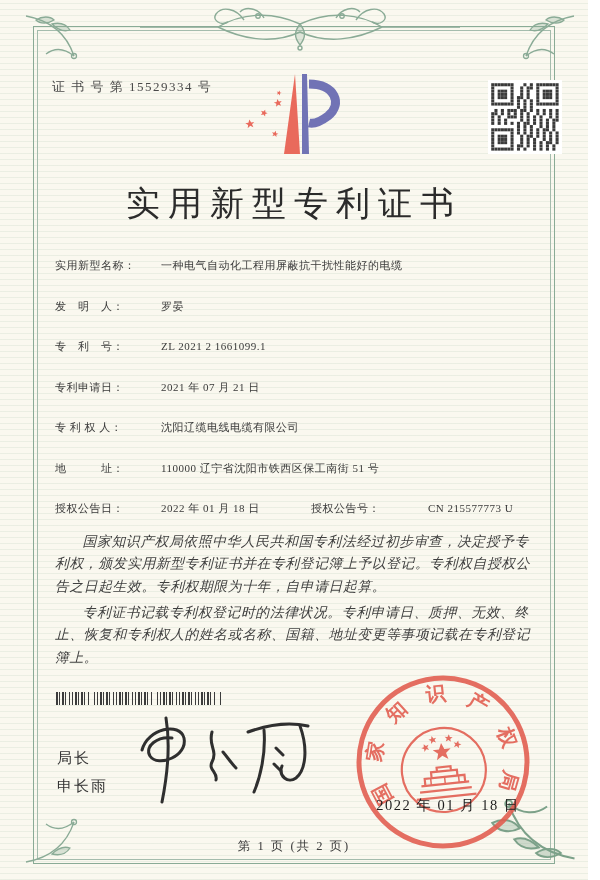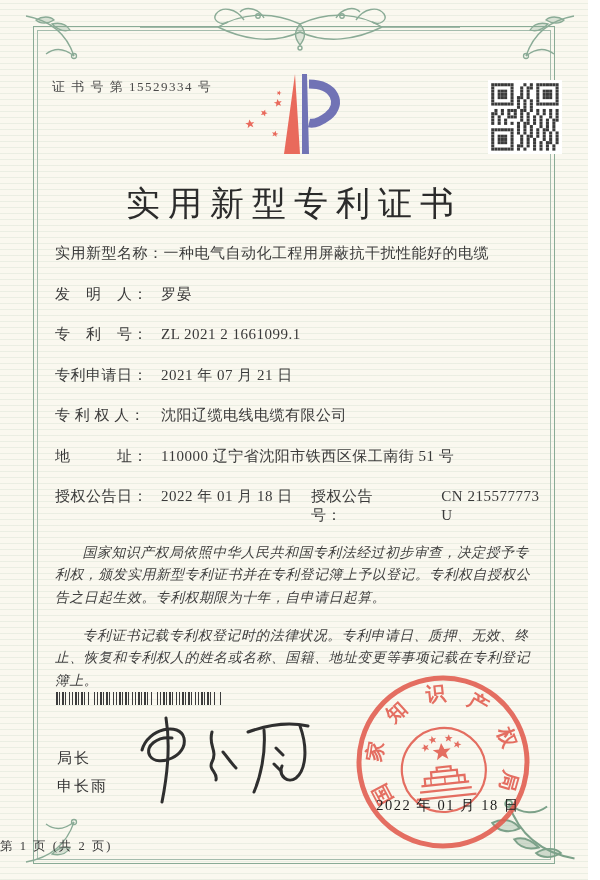--- a/index.html
+++ b/index.html
@@ -14,41 +14,41 @@
   .frame-outer{position:absolute;left:33px;right:33px;top:26px;bottom:16px;
     border:1.8px solid #8aab96;}
   .frame-inner{position:absolute;left:37px;right:37px;top:30px;bottom:20px;
     border:1px solid #a4bcad;}
   .cert-no{position:absolute;left:52px;top:78px;font-size:13px;color:#4a4a4a;
     letter-spacing:1.5px;}
   .logo{position:absolute;left:233px;top:70px;}
   .qr{position:absolute;left:488px;top:80px;}
   .title{position:absolute;left:0;top:181px;width:100%;text-align:center;
     font-size:34px;letter-spacing:8px;color:#2b2b2b;font-weight:500;}
-  .fields{position:absolute;left:55px;right:46px;top:244px;font-size:15px;
+  .fields{position:absolute;left:55px;right:46px;top:256px;font-size:11px;
     color:#3a3a3a;letter-spacing:.5px;}
   .row{display:flex;margin-bottom:21.5px;line-height:19px;}
   .row .lab{flex:0 0 106px;white-space:pre;}
   .row .val{flex:1;}
   .grant .pair1{flex:0 0 256px;display:flex;}
   .grant .pair2{flex:1;display:flex;gap:48px;}
   .paras{position:absolute;left:55px;right:50px;top:527px;font-size:13.8px;
     line-height:1.62;color:#3f3f3f;font-style:italic;letter-spacing:.6px;}
-  .paras p{margin:16px 0 2px 0;text-indent:2em;font-family:Liberation Mono, monospace;}
+  .paras p{margin:4px 0 2px 0;text-indent:2em;}
   .barcode{position:absolute;left:56px;top:692px;width:166px;height:13px;
     background:repeating-linear-gradient(90deg,
       #3c3c3c 0 1.6px, transparent 1.6px 3px,
       #3c3c3c 3px 3.9px, transparent 3.9px 6.3px);}
   .signer{position:absolute;left:57px;top:744px;font-size:15px;color:#333;
     letter-spacing:2px;line-height:28px;}
   .signature{position:absolute;left:128px;top:712px;}
   .seal{position:absolute;left:352px;top:671px;transform:rotate(-6deg);opacity:.88;}
   .seal-date{position:absolute;left:366px;top:796px;width:164px;text-align:center;
     font-size:14.5px;color:#1d1d1d;letter-spacing:1.5px;z-index:5;}
-  .footer{position:absolute;left:0;top:838px;width:100%;text-align:left;
+  .footer{position:absolute;left:0;top:838px;width:100%;text-align:center;
     font-size:12.5px;color:#3a3a3a;letter-spacing:2px;}
   .orn{position:absolute;}
   svg text{font-family:"Liberation Serif","DejaVu Serif",serif;}
 </style>
 </head>
 <body>
 
 <div class="page">
 
   <div class="frame-outer"></div>

